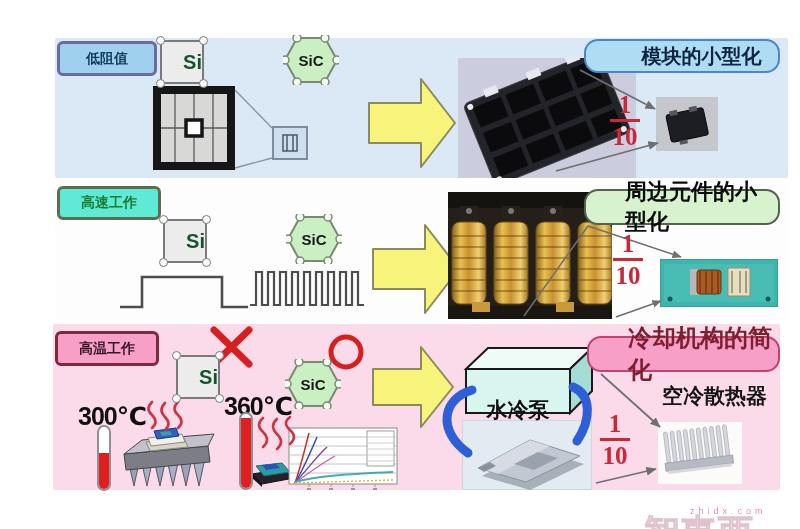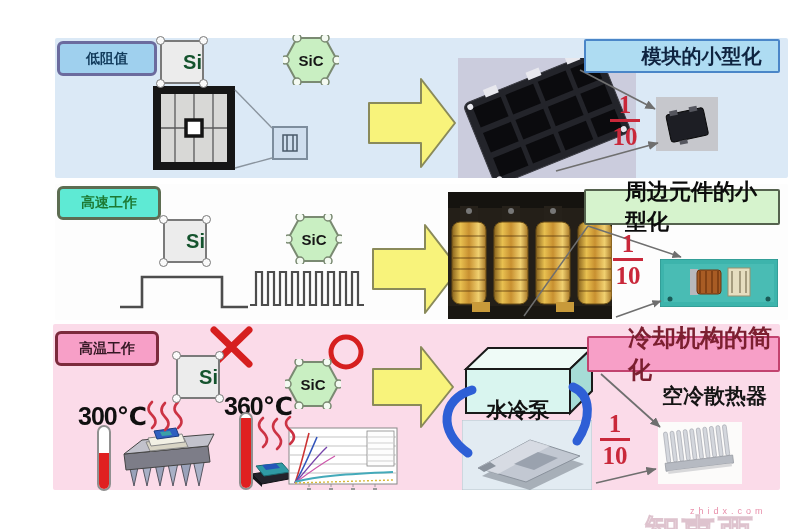--- a/index.html
+++ b/index.html
@@ -2,21 +2,21 @@
 <html><head>
 <meta charset="utf-8">
 <style>
   html,body{margin:0;padding:0;background:#ffffff;}
   #canvas{position:relative;width:800px;height:529px;background:#ffffff;overflow:hidden;
           font-family:"Liberation Sans","DejaVu Sans",sans-serif;}
   .panel{position:absolute;z-index:0;border-radius:2px;}
   .tag{position:absolute;z-index:3;display:flex;align-items:center;justify-content:center;
        font-weight:bold;font-size:14px;border-radius:6px;box-sizing:border-box;}
   .rlabel{position:absolute;z-index:3;display:flex;align-items:center;justify-content:center;
-          font-weight:bold;box-sizing:border-box;border-radius:2px;padding-left:39px;}
+          font-weight:bold;box-sizing:border-box;border-radius:14px;padding-left:39px;}
   .sibadge{position:absolute;z-index:3;width:44px;height:44px;background:#ececec;
            border:2px solid #7a7a7a;display:flex;align-items:center;justify-content:flex-end;
            font-weight:bold;font-size:20px;color:#14532d;box-sizing:border-box;}
   .dot{position:absolute;width:9px;height:9px;background:#fafafa;border:1.5px solid #7a7a7a;
        border-radius:50%;box-sizing:border-box;}
   .dot.tl{left:-6px;top:-6px}.dot.tr{right:-6px;top:-6px}
   .dot.bl{left:-6px;bottom:-6px}.dot.br{right:-6px;bottom:-6px}
   .hex{position:absolute;z-index:3;}
   .fraction{position:absolute;z-index:3;display:flex;flex-direction:column;align-items:center;
             color:#c9283a;font-family:"Liberation Serif","DejaVu Serif",serif;font-weight:bold;

